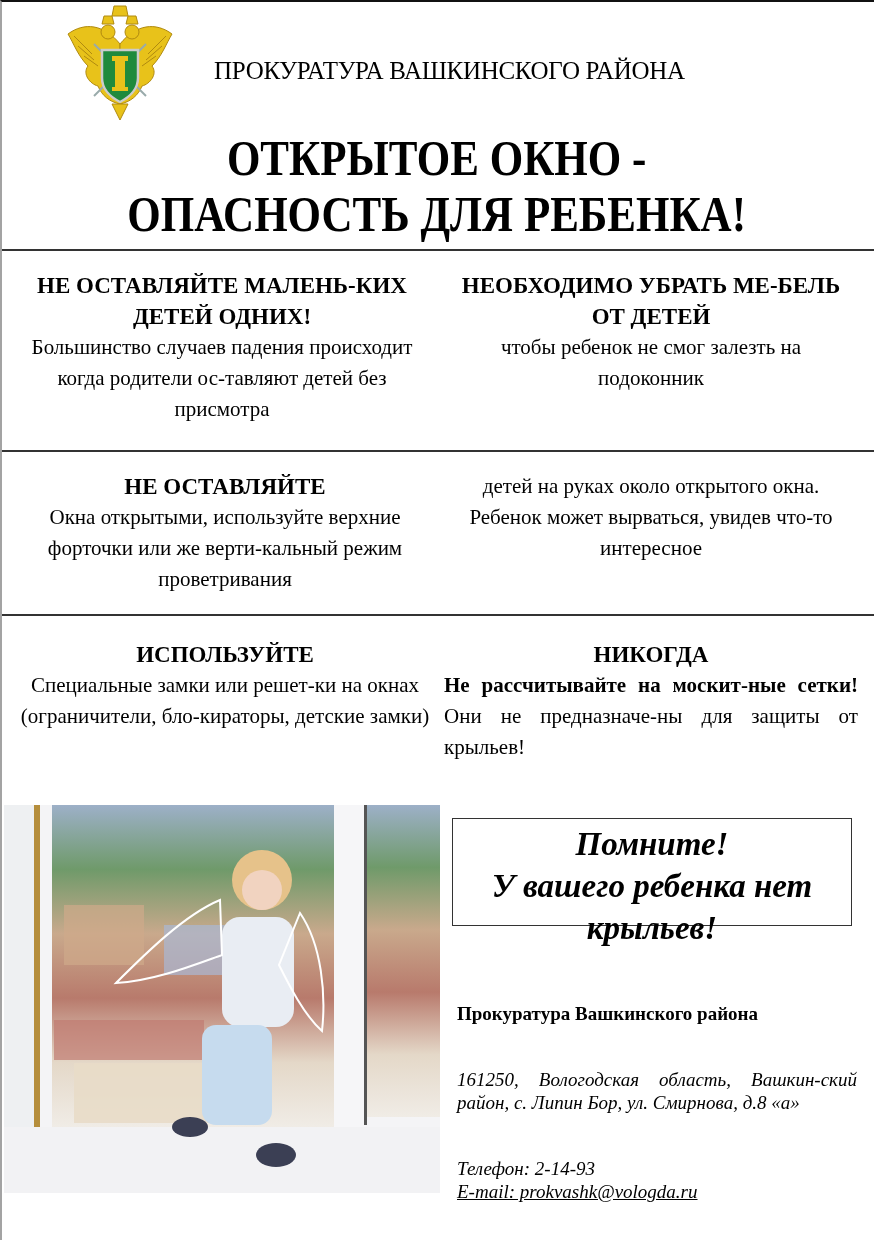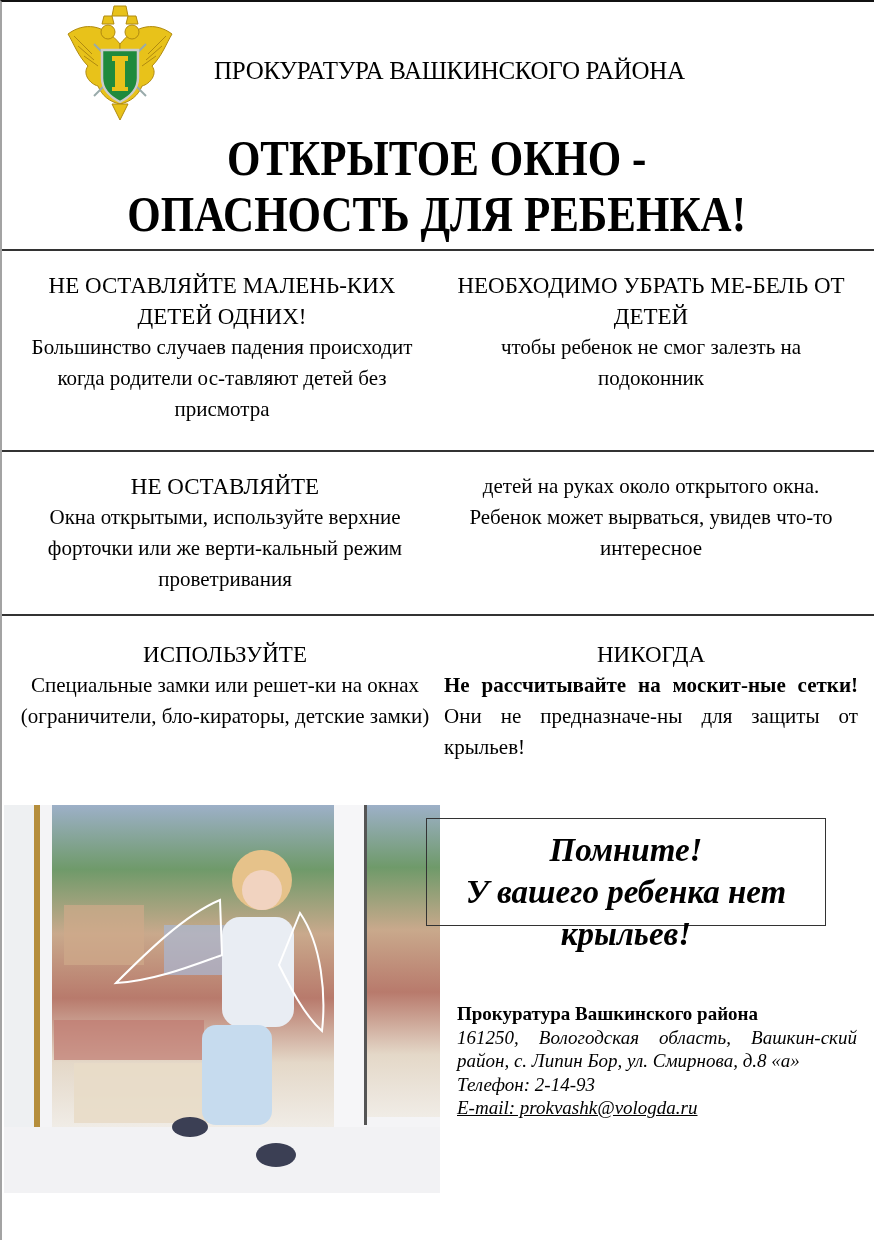--- a/index.html
+++ b/index.html
@@ -7,29 +7,29 @@
          font-family: "Liberation Serif", "DejaVu Serif", serif; color: #000; }
   .page { position: absolute; left: 0; top: 0; width: 874px; height: 1240px;
           border-left: 2px solid #a3a3a3; border-top: 2px solid #111; box-sizing: border-box; }
   .emblem { position: absolute; left: 62px; top: 2px; width: 112px; height: 118px; }
   .org-title { position: absolute; left: 212px; top: 55px; font-size: 25px; letter-spacing: -0.3px; white-space: nowrap; }
   .main-title { position: absolute; left: 0; top: 128px; width: 874px; text-align: center;
                 font-weight: bold; font-size: 50px; line-height: 56px; transform: scaleX(0.86); transform-origin: 420px 0; }
   .main-title div { white-space: nowrap; }
   .divider { position: absolute; left: 0; width: 874px; height: 2px; background: #333; }
   .tip { position: absolute; text-align: center; font-size: 24px; line-height: 31px; }
-  .tip .head { font-weight: normal; font-size: 23px; line-height: 31px; }
+  .tip .head { font-weight: bold; font-size: 23px; line-height: 31px; }
   .tip .txt { font-size: 21px; }
   .photo { position: absolute; left: 2px; top: 803px; width: 436px; height: 388px; overflow: hidden; }
-  .remember { position: absolute; left: 424px; top: 816px; width: 400px; height: 108px; border: 1.5px solid #333;
+  .remember { position: absolute; left: 450px; top: 816px; width: 400px; height: 108px; border: 1.5px solid #333;
               box-sizing: border-box; text-align: center; font-weight: bold; font-style: italic;
-              font-size: 33px; line-height: 42px; padding-top: 10px; }
+              font-size: 33px; line-height: 42px; padding-top: 4px; }
   .contact { position: absolute; left: 455px; top: 1000px; width: 400px; font-size: 19px; line-height: 23.5px; }
   .contact .name { font-weight: bold; font-size: 19px; }
-  .contact .it { font-style: italic; }
+  .contact .it { font-style: italic; margin-top: 42px; }
   .contact .email { font-style: italic; text-decoration: underline; }
 </style>
 </head>
 <body>
 
 <div class="page">
 
   <div class="emblem">
     <svg width="112" height="118" viewBox="0 0 112 118">
 

